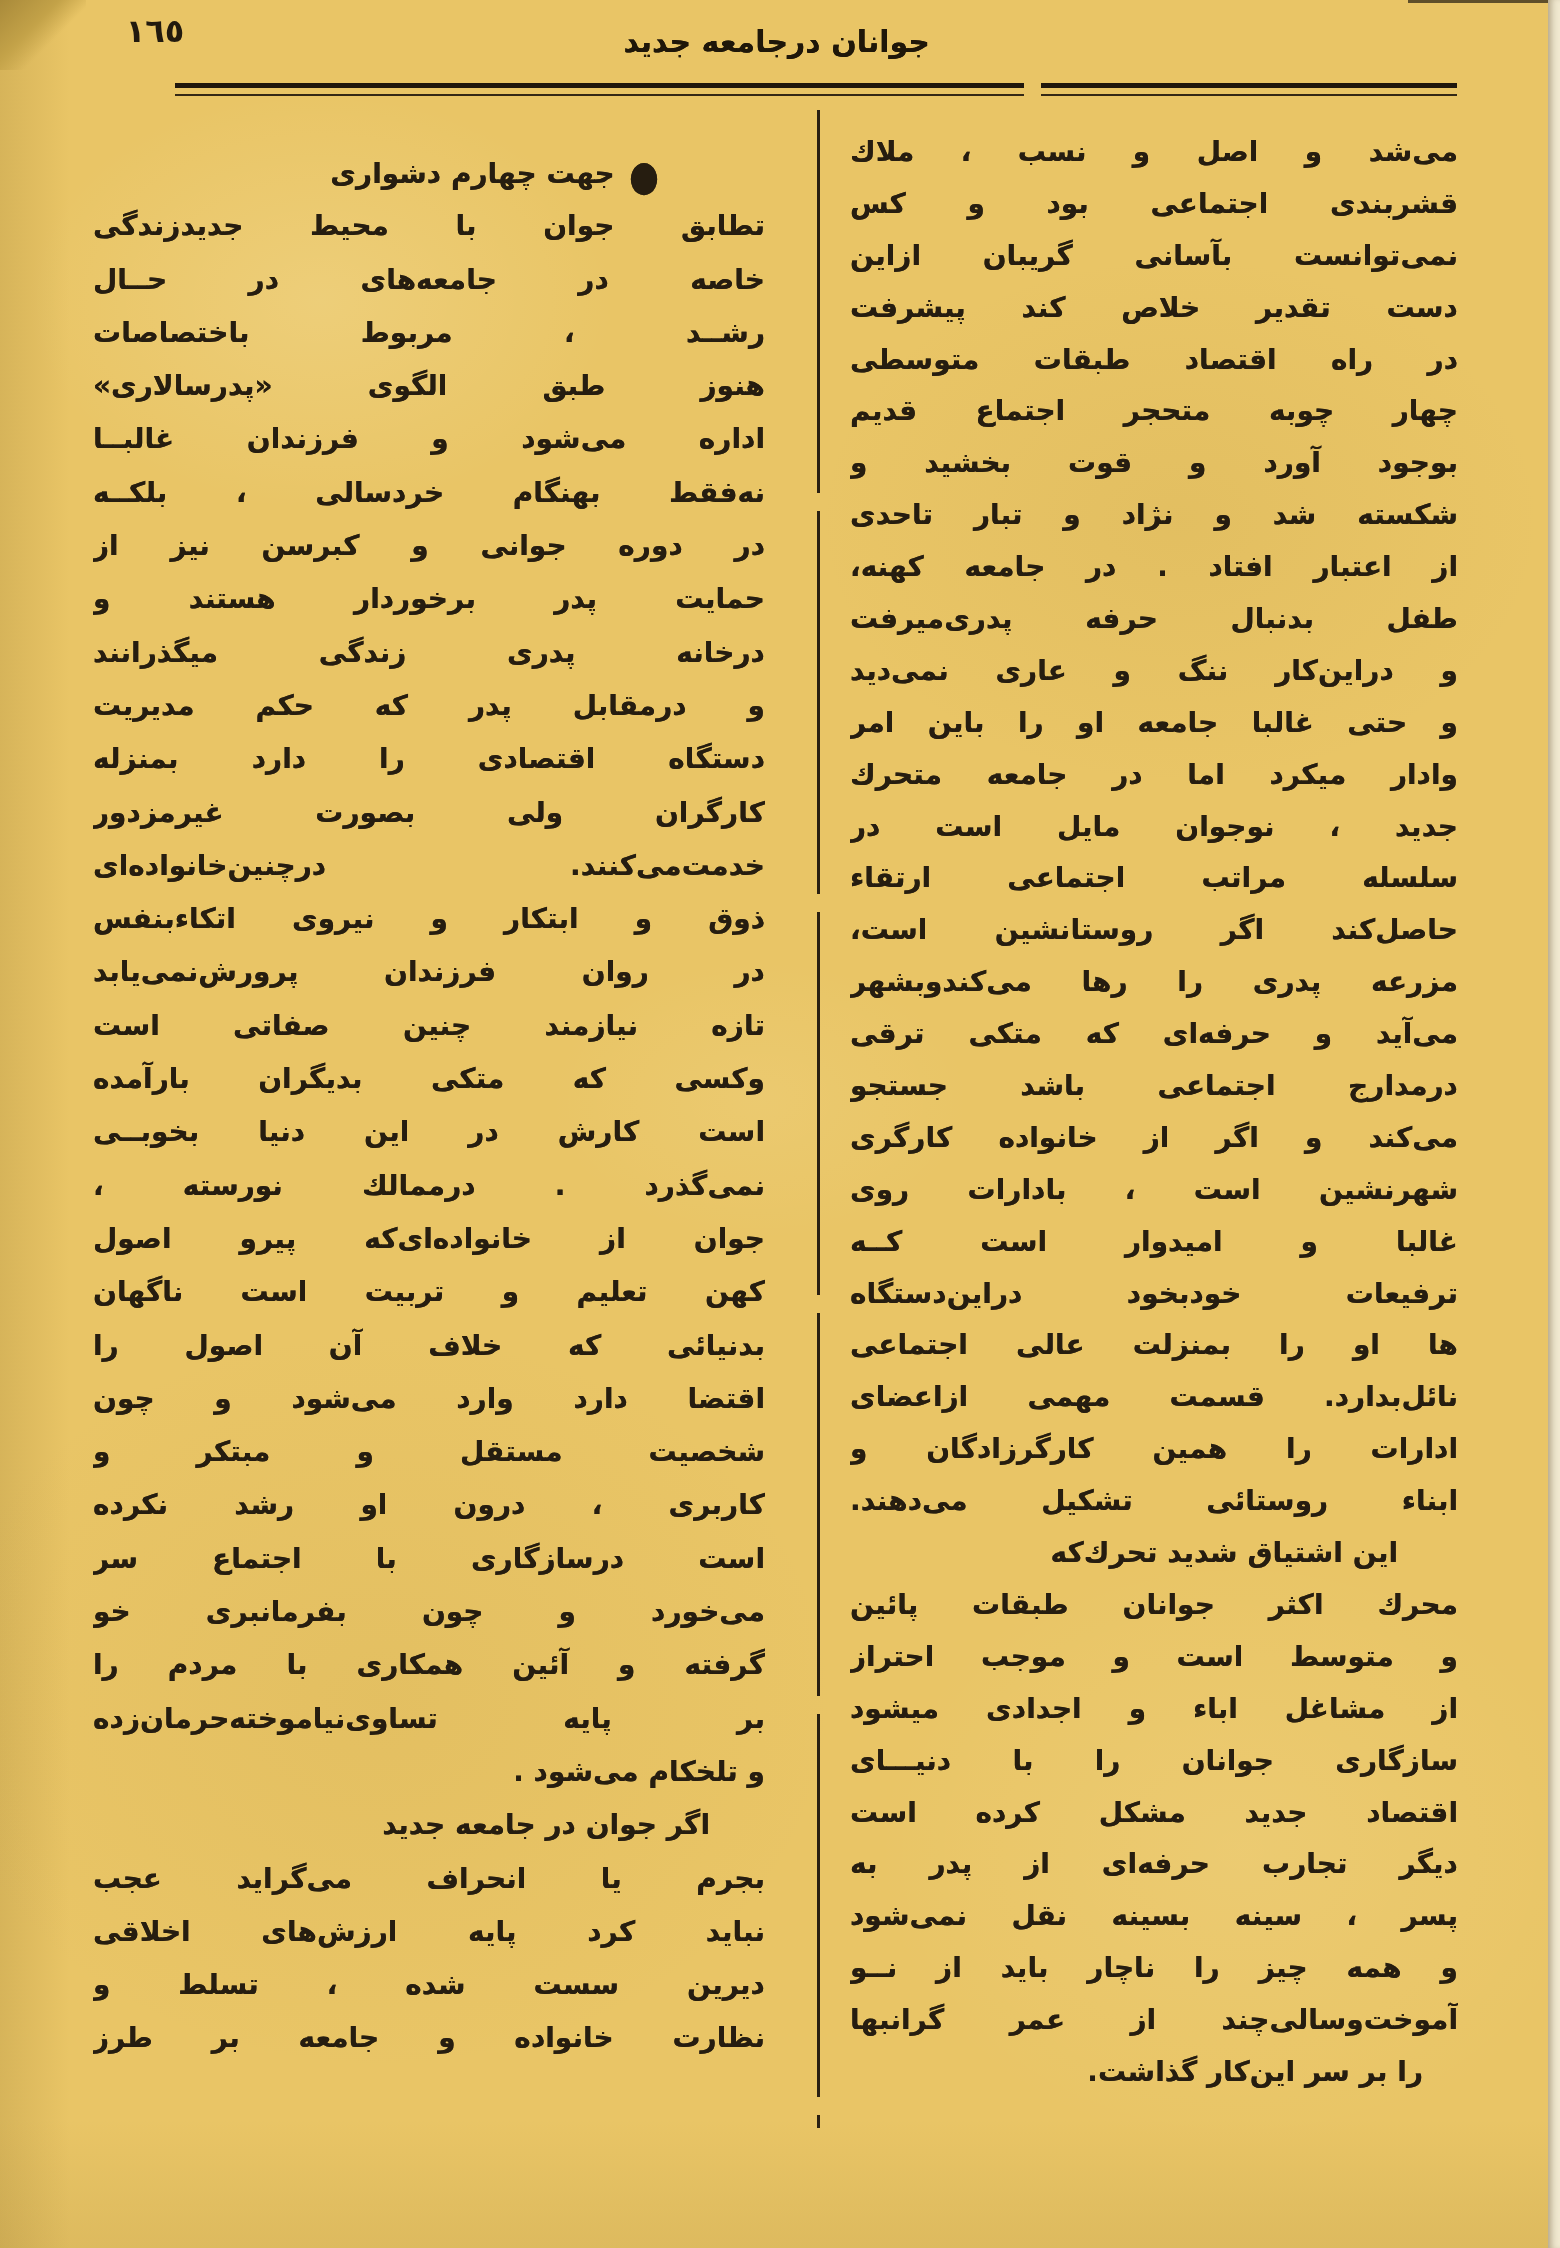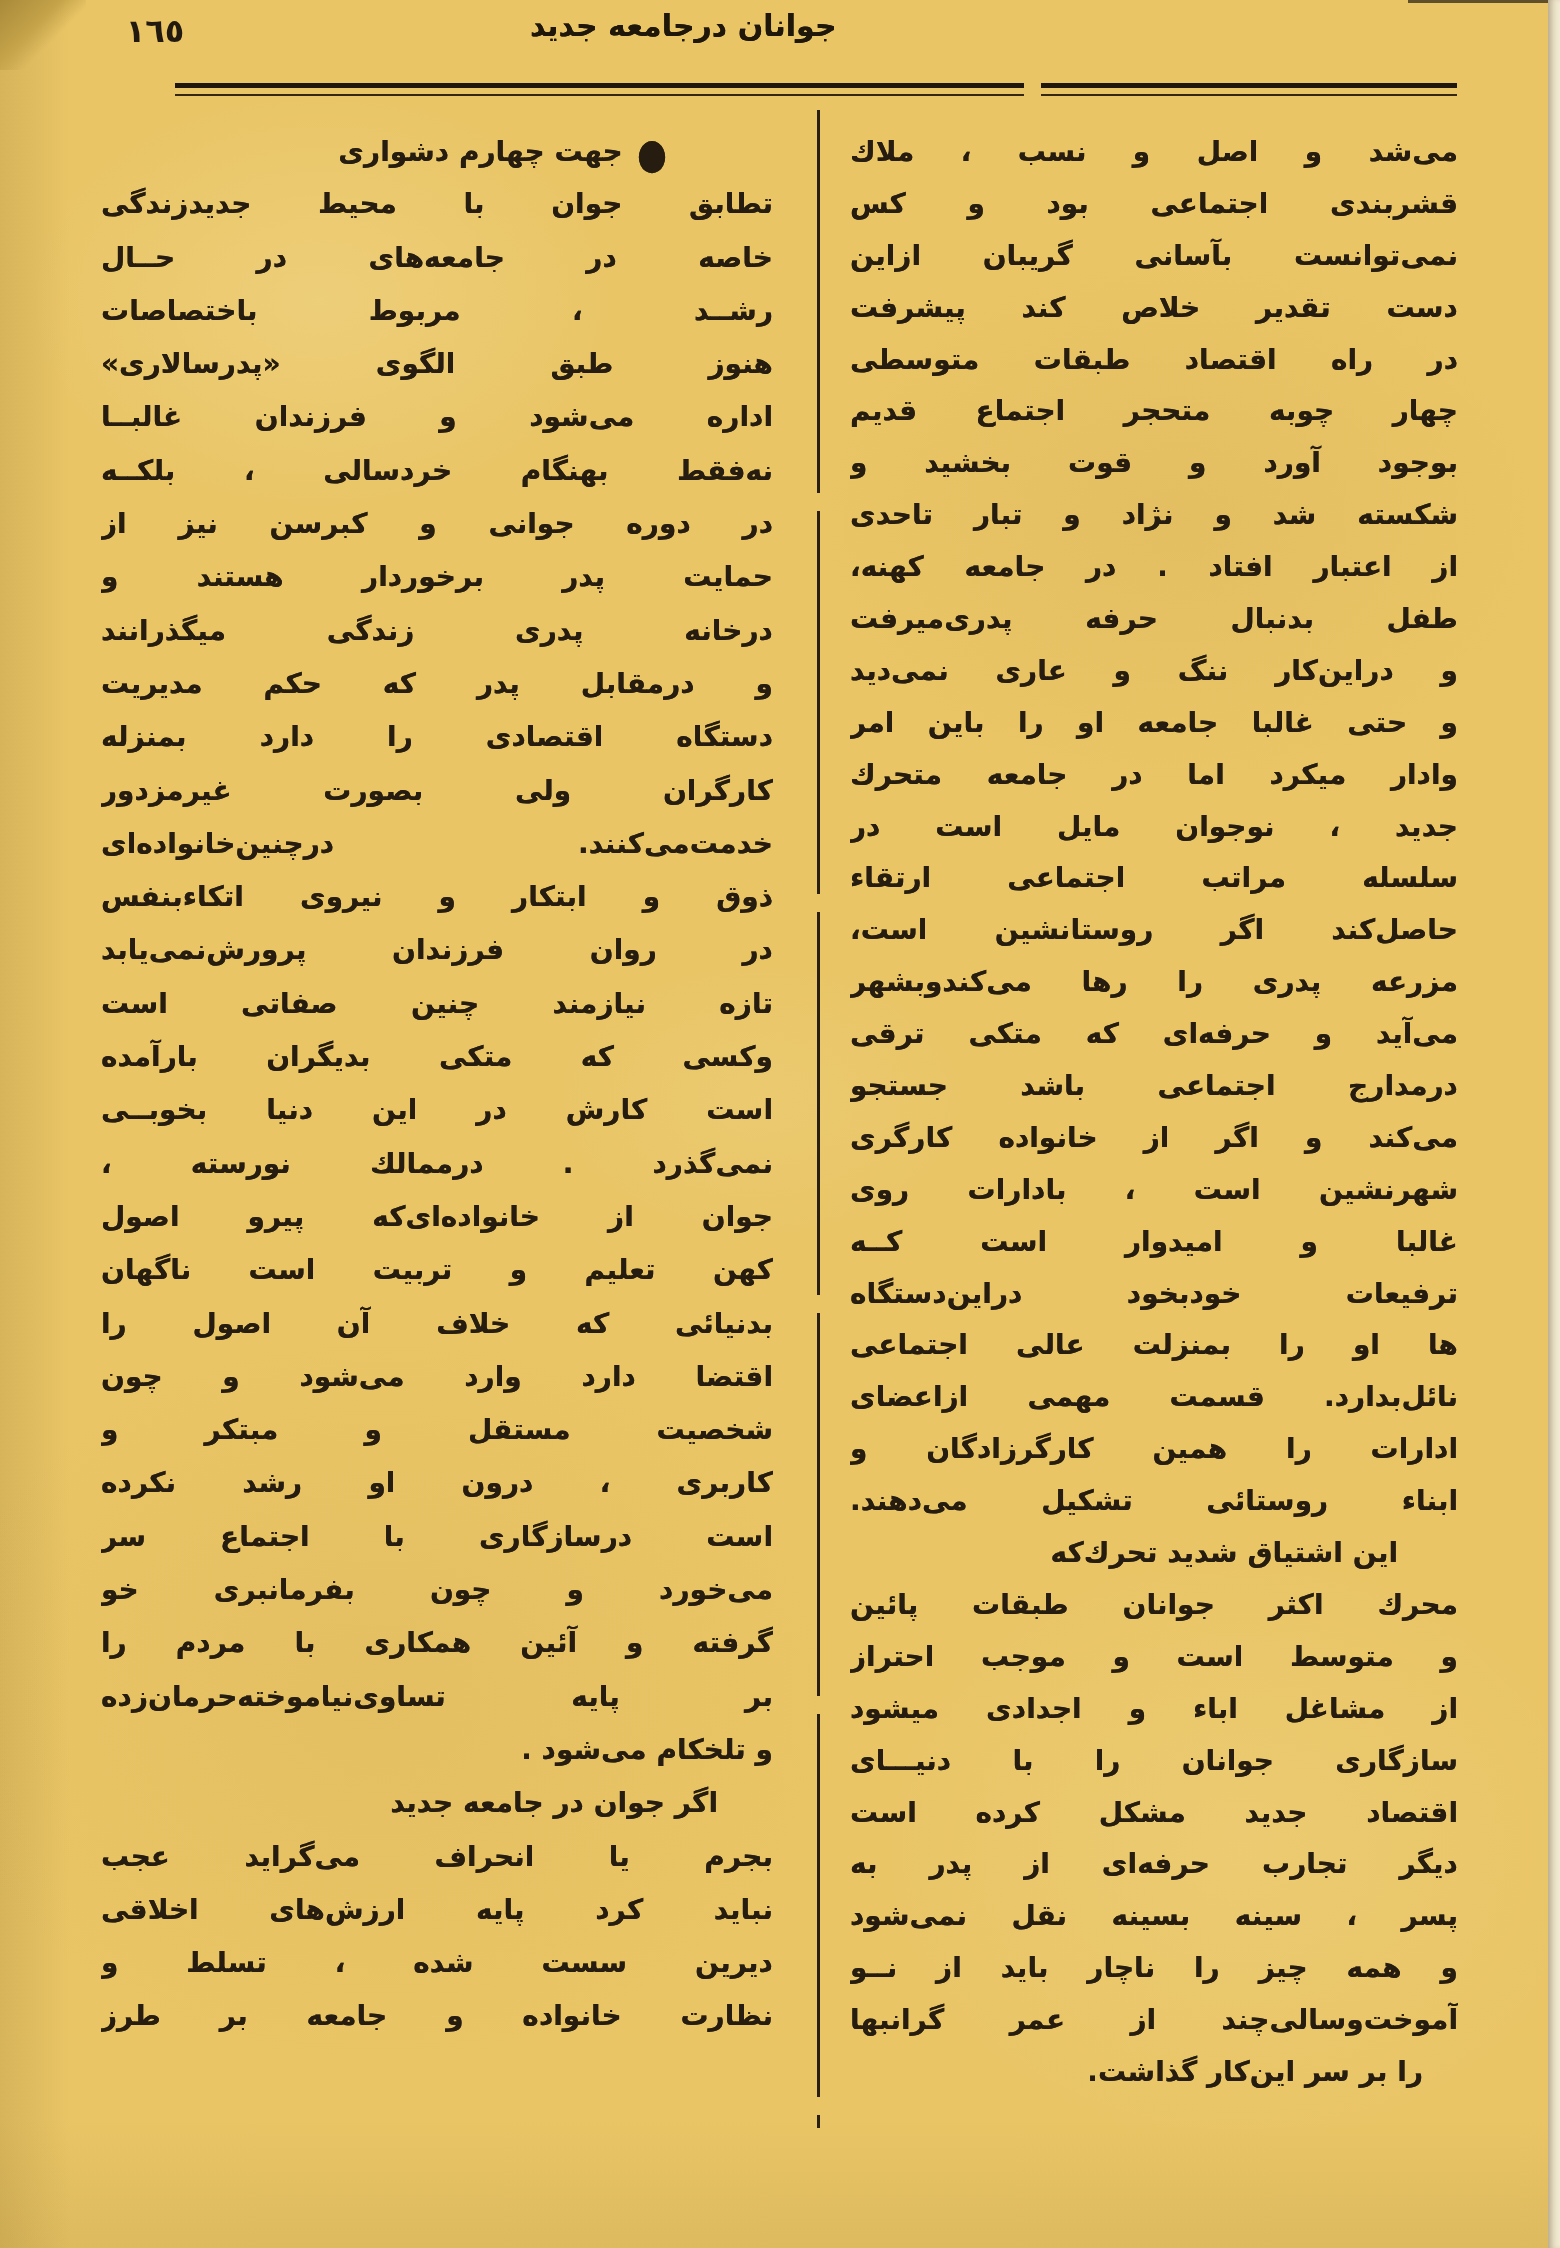--- a/index.html
+++ b/index.html
@@ -23,32 +23,32 @@
     padding-left:28px;
   }
   .corner-tl{position:absolute;left:0;top:0;width:86px;height:70px;
     background:linear-gradient(135deg,#a98a3a 0%,#c3a248 38%,rgba(195,162,72,0) 60%);
   }
   .top-edge-line{position:absolute;left:1408px;top:0;width:152px;height:3px;background:#473a20;opacity:.85;}
   .right-edge-strip{position:absolute;left:1548px;top:0;width:12px;height:2248px;background:#f1e9d0;
     box-shadow:inset 7px 0 7px -4px rgba(70,50,12,.38);}
   .page-number{position:absolute;left:100px;top:12px;width:110px;
     font-size:32px;font-weight:bold;text-align:center;color:#221a0e;}
-  .page-title{position:absolute;left:530px;top:8px;width:400px;
-    font-size:30px;font-weight:bold;text-align:left;color:#1f1709;
+  .page-title{position:absolute;left:530px;top:24px;width:400px;
+    font-size:30px;font-weight:bold;text-align:right;color:#1f1709;
     text-shadow:0 0 .6px #1f1709;}
   .rule{position:absolute;left:175px;width:1282px;
     background:linear-gradient(90deg,#20170c 0 849px,rgba(32,23,12,0) 849px 866px,#20170c 866px 100%);}
   .rule-thick{top:83px;height:5px;}
   .rule-thin{top:94px;height:2px;opacity:.9;}
   .divider{position:absolute;left:817px;top:110px;width:3px;height:2018px;
     background:repeating-linear-gradient(to bottom,#2a2012 0 383px,rgba(42,32,18,0) 383px 401px);}
   .col{position:absolute;color:#261d10;}
   .col-right{left:850px;top:126px;width:608px;}
-  .col-left{left:93px;top:124px;width:672px;margin-left:8px;}
+  .col-left{left:93px;top:146px;width:672px;}
   .line{
     direction:rtl;font-weight:bold;font-size:28px;overflow:hidden;
     text-align:justify;text-align-last:justify;
     text-shadow:0 0 .5px rgba(38,29,16,.85);
     white-space:normal;
   }
   .col-right .line{height:51.9px;line-height:51.9px;}
   .col-left  .line{height:53.3px;line-height:53.3px;}
   .line.right{text-align:right;text-align-last:right;}
   .bullet{display:inline-block;margin-left:16px;font-size:30px;

